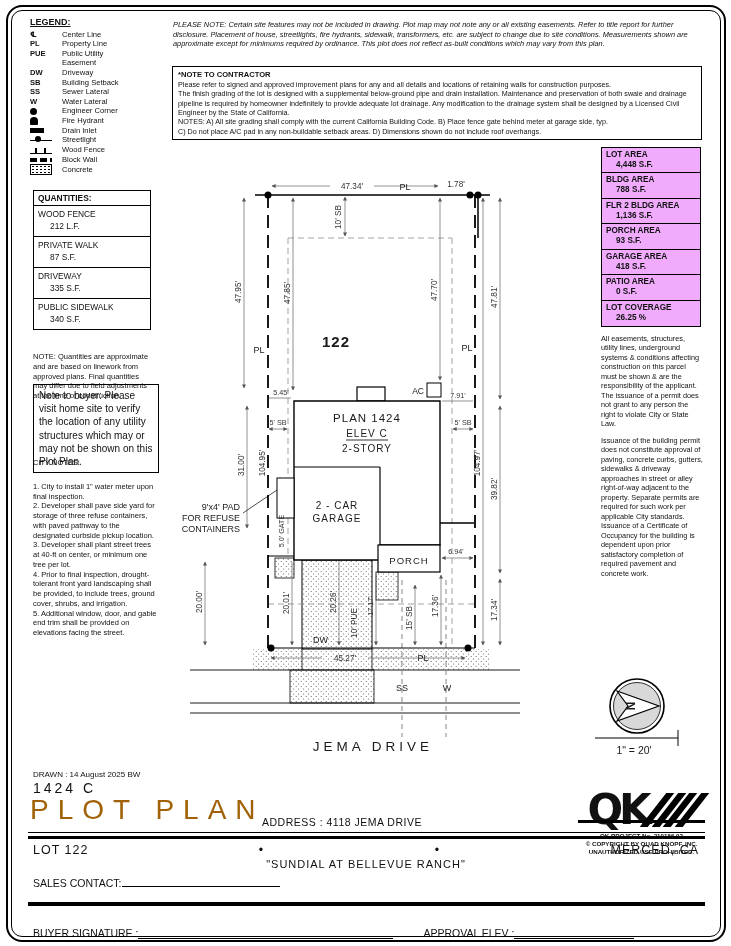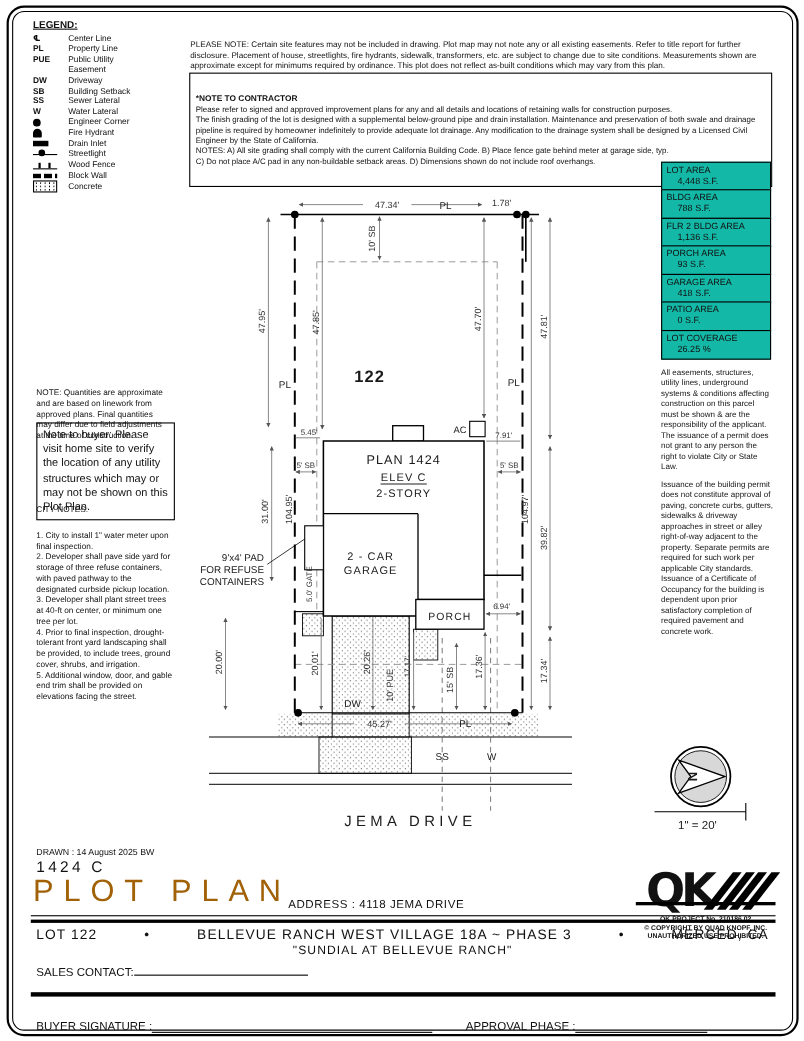--- a/index.html
+++ b/index.html
@@ -21,38 +21,38 @@
   .ic-light{position:relative;width:22px;height:10px;}
   .ic-light::before{content:"";position:absolute;left:0;right:0;top:4.5px;height:1px;background:#000;}
   .ic-light::after{content:"";position:absolute;left:5px;top:1px;width:6px;height:6px;background:#000;border-radius:50%;}
   .ic-fence{position:relative;width:22px;height:7px;border-bottom:1.5px solid #000;}
   .ic-fence::before{content:"";position:absolute;left:5px;bottom:0;width:1.5px;height:5px;background:#000;}
   .ic-fence::after{content:"";position:absolute;left:14px;bottom:0;width:1.5px;height:5px;background:#000;}
   .ic-wall{width:22px;height:4px;background:repeating-linear-gradient(90deg,#000 0 7px,transparent 7px 10px);}
   .ic-concrete{width:20px;height:9px;border:1px solid #000;background-image:radial-gradient(circle,#000 0.6px,transparent 0.8px);background-size:4px 3px;}
 
   
-  .please-note{left:173px;top:36px;width:524px;font-size:7.4px;line-height:1.3;}
-  .contractor{left:172px;top:66px;width:518px;border:1.5px solid #000;padding:18px 5px;font-size:7.2px;line-height:1.3;}
+  .please-note{left:173px;top:20px;width:524px;font-size:7.4px;line-height:1.3;font-style:italic;}
+  .contractor{left:172px;top:66px;width:518px;border:1.5px solid #000;padding:3px 5px;font-size:7.2px;line-height:1.3;}
   .contractor-title{font-size:7.6px;font-weight:bold;}
 
   
   .quantities{left:33px;top:190px;width:116px;border:1.5px solid #000;font-size:8.4px;}
   .q-title{padding:2px 4px;border-bottom:1.5px solid #000;font-weight:bold;}
   .q-row{padding:3px 4px 5px 4px;border-bottom:1.5px solid #000;}
   .q-row:last-child{border-bottom:none;}
   .q-val{padding-left:12px;padding-top:2px;}
   .q-note{left:33px;top:352px;width:122px;font-size:7.5px;line-height:1.3;}
   .buyer-note{left:33px;top:384px;width:114px;border:1.5px solid #000;padding:4px 5px;font-size:10px;line-height:1.32;}
   .city-notes{left:33px;top:458px;width:124px;font-size:7.5px;line-height:1.3;}
   .city-notes .t{margin-bottom:14px;}
 
   
   .areas{left:601px;top:148px;width:100px;font-size:8.2px;}
-  .a-row{border:1.5px solid #000;margin-top:-1.5px;padding:2px 4px 4px 4px;background:#14b8a6;}
+  .a-row{border:1.5px solid #000;margin-top:-1.5px;padding:2px 4px 4px 4px;background:#f0abfc;font-weight:bold;}
   .a-val{padding-left:10px;padding-top:1px;}
   .right-notes{left:601px;top:334px;width:102px;font-size:7.3px;line-height:1.3;}
   .right-notes p{margin:0 0 7px 0;}
 
   
   .qk{left:578px;top:788px;width:127px;text-align:center;}
   .qk-logo-row{display:flex;align-items:center;justify-content:center;height:44px;}
   .qk-logo{font-size:42px;font-weight:bold;letter-spacing:-4px;line-height:40px;font-family:"DejaVu Sans",sans-serif;}
   .qk-stripes{display:flex;margin-left:2px;}
   .qk-bar{width:8px;height:34px;background:#000;transform:skewX(-38deg);margin-left:3.5px;}
@@ -162,20 +162,39 @@
 
   <div class="abs please-note">PLEASE NOTE:  Certain site features may not be included in drawing. Plot map may not note any or all existing easements. Refer to title report for further disclosure. Placement of house, streetlights, fire hydrants, sidewalk, transformers, etc. are subject to change due to site conditions. Measurements shown are approximate except for minimums required by ordinance. This plot does not reflect as-built conditions which may vary from this plan.</div>
   <div class="abs contractor">
     <div class="contractor-title">*NOTE TO CONTRACTOR</div>
     <div>Please refer to signed and approved improvement plans for any and all details and locations of retaining walls for construction purposes.</div>
     <div>The finish grading of the lot is designed with a supplemental below-ground pipe and drain installation. Maintenance and preservation of both swale and drainage pipeline is required by homeowner indefinitely to provide adequate lot drainage. Any modification to the drainage system shall be designed by a Licensed Civil Engineer by the State of California.</div>
     <div>NOTES:  A) All site grading shall comply with the current California Building Code.  B) Place fence gate behind meter at garage side, typ.</div>
     <div>C) Do not place A/C pad in any non-buildable setback areas.  D) Dimensions shown do not include roof overhangs.</div>
   </div>
 
+  <div class="abs quantities">
+    <div class="q-title">QUANTITIES:</div>
+    <div class="q-row">
+        <div>WOOD FENCE</div>
+        <div class="q-val">212 L.F.</div>
+      </div>
+    <div class="q-row">
+        <div>PRIVATE WALK</div>
+        <div class="q-val">87 S.F.</div>
+      </div>
+    <div class="q-row">
+        <div>DRIVEWAY</div>
+        <div class="q-val">335 S.F.</div>
+      </div>
+    <div class="q-row">
+        <div>PUBLIC SIDEWALK</div>
+        <div class="q-val">340 S.F.</div>
+      </div>
+  </div>
   <div class="abs q-note">NOTE: Quantities are approximate and are based on linework from approved plans.  Final quantities may differ due to field adjustments at the time of construction.</div>
   <div class="abs buyer-note">Note to buyer: Please visit home site to verify the location of any utility structures which may or may not be shown on this Plot Plan.</div>
   <div class="abs city-notes">
     <div class="t">CITY NOTES:</div>
     <div>1. City to install 1" water meter upon final inspection.</div>
     <div>2. Developer shall pave side yard for storage of three refuse containers, with paved pathway to the designated curbside pickup location.</div>
     <div>3. Developer shall plant street trees at 40-ft on center, or minimum one tree per lot.</div>
     <div>4. Prior to final inspection, drought-tolerant front yard landscaping shall be provided, to include trees, ground cover, shrubs, and irrigation.</div>
     <div>5. Additional window, door, and gable end trim shall be provided on elevations facing the street.</div>
   </div>
@@ -385,31 +404,30 @@
   <div class="abs drawn">DRAWN :  14 August 2025  BW</div>
   <div class="abs plan-number">1424  C</div>
   <div class="abs sheet-title">PLOT PLAN</div>
   <div class="abs address">ADDRESS :  4118 JEMA DRIVE</div>
   <div class="abs rule-thin"></div>
   <div class="abs rule-thick"></div>
 
   <div class="abs strip1">
     <span>LOT 122</span>
     <span>•</span>
-    <span>BELLEVUE RANCH WEST VILLAGE 18A ~ PHASE 3</span>
     <span>•</span>
     <span>MERCED, CA</span>
   </div>
   <div class="abs strip2">"SUNDIAL AT BELLEVUE RANCH"</div>
   <div class="abs strip3">
     <span>SALES CONTACT:</span>
     <span class="blank" style="width:158px;"></span>
   </div>
   <div class="abs strip4">
     <span>BUYER SIGNATURE :</span>
     <span class="blank" style="width:255px;margin-right:30px;"></span>
-    <span>APPROVAL PHASE :</span>
+    <span>APPROVAL ELEV :</span>
     <span class="blank" style="width:120px;"></span>
   </div>
   <div class="abs rule-bottom"></div>
 
 
 </div>
 
 </body></html>

